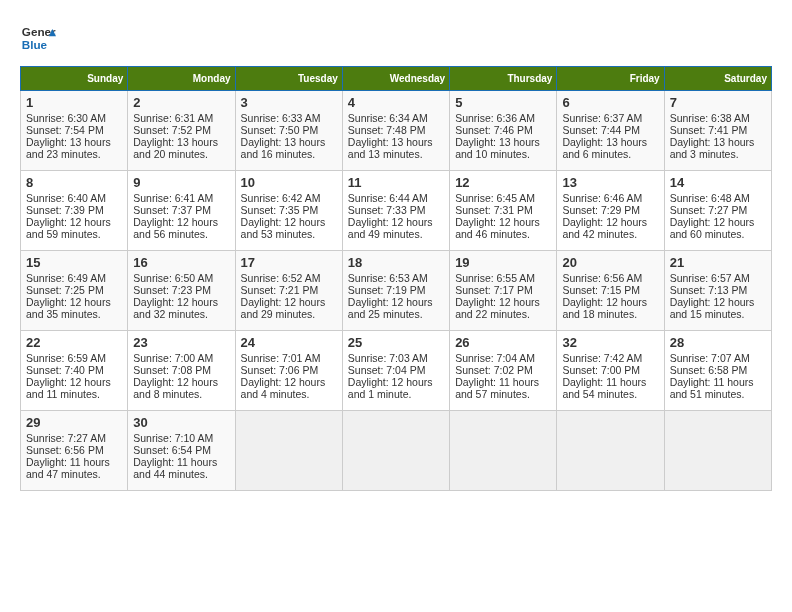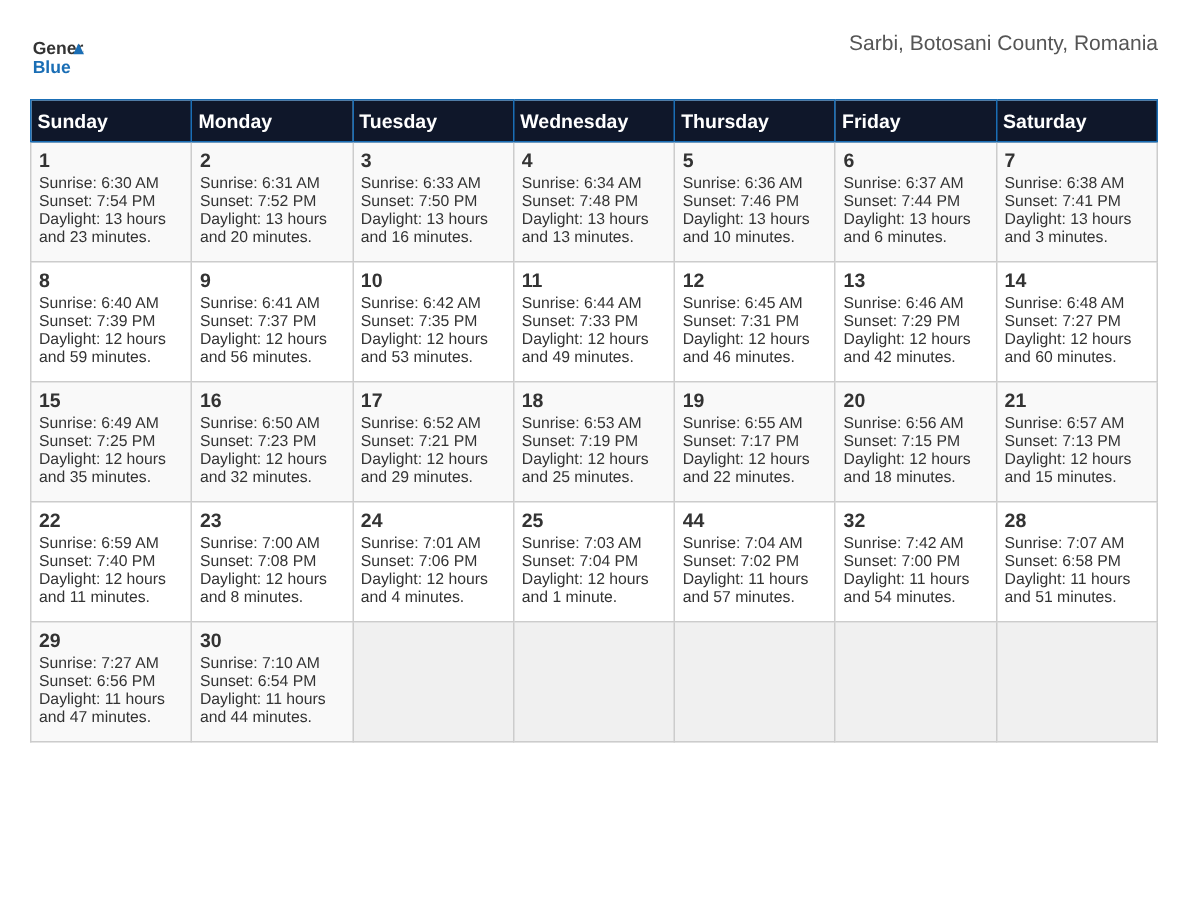--- a/index.html
+++ b/index.html
@@ -36,26 +36,26 @@
     .subtitle {
       font-size: 14px;
       color: #555;
     }
     table {
       width: 100%;
       border-collapse: collapse;
       table-layout: fixed;
     }
     thead th {
-      background: #0f172a;
+      background: #4d7c0f;
       color: #fff;
-      font-size: 13px;
+      font-size: 10px;
       font-weight: bold;
       padding: 6px 4px;
-      text-align: left;
+      text-align: right;
       border: 1px solid #1a6eb5;
     }
     tbody td {
       vertical-align: top;
       font-size: 10.5px;
       color: #333;
       border: 1px solid #ccc;
       padding: 4px 5px;
       height: 80px;
       background: #fff;
@@ -78,21 +78,20 @@
 
 <div class="header">
   <div class="logo">
     <svg class="logo-icon" viewBox="0 0 40 40">
       <text x="2" y="18" font-size="13" font-weight="bold" fill="#333">General</text>
       <text x="2" y="32" font-size="13" font-weight="bold" fill="#1a6eb5">Blue</text>
       <polygon points="36,10 40,18 32,18" fill="#1a6eb5"></polygon>
     </svg>
   </div>
   <div class="title-block">
-    <div class="subtitle">Sarbi, Botosani County, Romania</div>
   </div>
 </div>
 
 <table>
   <thead>
     <tr>
       <th>Sunday</th>
       <th>Monday</th>
       <th>Tuesday</th>
       <th>Wednesday</th>
@@ -127,21 +126,21 @@
         <td><span class="day-num">18</span><span>Sunrise: 6:53 AM</span><br><span>Sunset: 7:19 PM</span><br><span>Daylight: 12 hours and 25 minutes.</span></td>
         <td><span class="day-num">19</span><span>Sunrise: 6:55 AM</span><br><span>Sunset: 7:17 PM</span><br><span>Daylight: 12 hours and 22 minutes.</span></td>
         <td><span class="day-num">20</span><span>Sunrise: 6:56 AM</span><br><span>Sunset: 7:15 PM</span><br><span>Daylight: 12 hours and 18 minutes.</span></td>
         <td><span class="day-num">21</span><span>Sunrise: 6:57 AM</span><br><span>Sunset: 7:13 PM</span><br><span>Daylight: 12 hours and 15 minutes.</span></td>
       </tr>
       <tr>
         <td><span class="day-num">22</span><span>Sunrise: 6:59 AM</span><br><span>Sunset: 7:40 PM</span><br><span>Daylight: 12 hours and 11 minutes.</span></td>
         <td><span class="day-num">23</span><span>Sunrise: 7:00 AM</span><br><span>Sunset: 7:08 PM</span><br><span>Daylight: 12 hours and 8 minutes.</span></td>
         <td><span class="day-num">24</span><span>Sunrise: 7:01 AM</span><br><span>Sunset: 7:06 PM</span><br><span>Daylight: 12 hours and 4 minutes.</span></td>
         <td><span class="day-num">25</span><span>Sunrise: 7:03 AM</span><br><span>Sunset: 7:04 PM</span><br><span>Daylight: 12 hours and 1 minute.</span></td>
-        <td><span class="day-num">44</span><span>Sunrise: 7:04 AM</span><br><span>Sunset: 7:02 PM</span><br><span>Daylight: 11 hours and 57 minutes.</span></td>
+        <td><span class="day-num">26</span><span>Sunrise: 7:04 AM</span><br><span>Sunset: 7:02 PM</span><br><span>Daylight: 11 hours and 57 minutes.</span></td>
         <td><span class="day-num">32</span><span>Sunrise: 7:42 AM</span><br><span>Sunset: 7:00 PM</span><br><span>Daylight: 11 hours and 54 minutes.</span></td>
         <td><span class="day-num">28</span><span>Sunrise: 7:07 AM</span><br><span>Sunset: 6:58 PM</span><br><span>Daylight: 11 hours and 51 minutes.</span></td>
       </tr>
       <tr>
         <td><span class="day-num">29</span><span>Sunrise: 7:27 AM</span><br><span>Sunset: 6:56 PM</span><br><span>Daylight: 11 hours and 47 minutes.</span></td>
         <td><span class="day-num">30</span><span>Sunrise: 7:10 AM</span><br><span>Sunset: 6:54 PM</span><br><span>Daylight: 11 hours and 44 minutes.</span></td>
         <td class="empty-cell"></td>
         <td class="empty-cell"></td>
         <td class="empty-cell"></td>
         <td class="empty-cell"></td>

